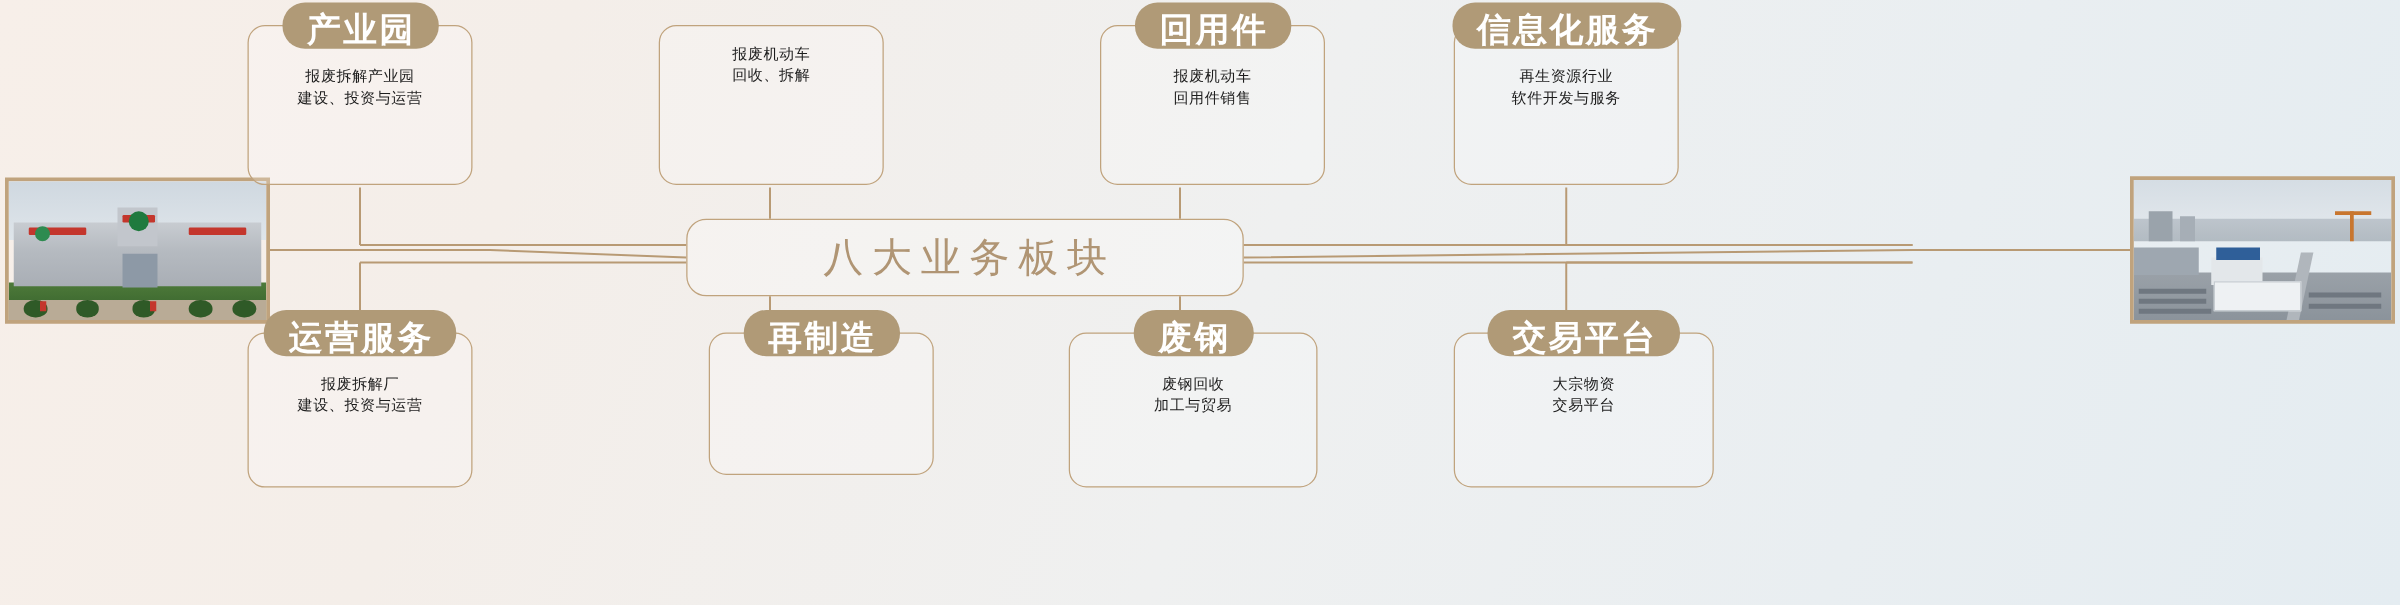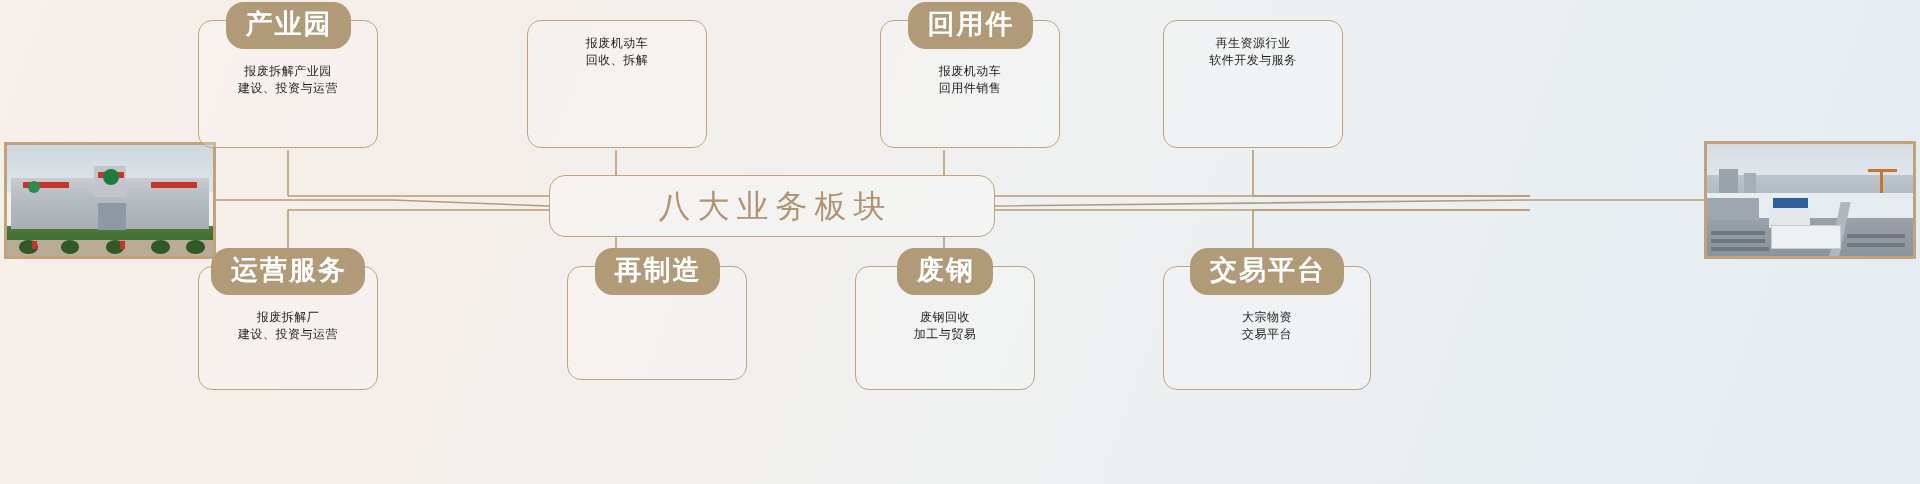--- a/index.html
+++ b/index.html
@@ -33,21 +33,21 @@
     align-items: center;
   }
   .pill {
     color: #ffffff;
     background: #b09a77;
     border-radius: 18px;
     font-size: 27px;
     font-weight: 700;
     letter-spacing: 2px;
     line-height: 1;
-    padding: 9px 18px 11px 20px;
+    padding: 9px 18px 1px 20px;
     white-space: nowrap;
     text-align: center;
   }
   .desc {
     margin-top: 14px;
     font-size: 12px;
     color: #1d1d1d;
     line-height: 1.42;
     text-align: center;
     white-space: pre-line;
@@ -227,35 +227,36 @@
 回收、拆解</div>
   </div>
 
   <div class="card top" id="c-t2" style="left:880px; top:20px; width:180px; height:128px;">
     <div class="pill">回用件</div>
     <div class="desc">报废机动车
 回用件销售</div>
   </div>
 
   <div class="card top" id="c-t3" style="left:1163px; top:20px; width:180px; height:128px;">
+    <div class="pill">信息化服务</div>
     <div class="desc">再生资源行业
 软件开发与服务</div>
   </div>
 
   <div class="card bot" id="c-b0" style="left:198px; top:266px; width:180px; height:124px;">
     <div class="pill">运营服务</div>
     <div class="desc">报废拆解厂
 建设、投资与运营</div>
   </div>
 
   <div class="card bot" id="c-b1" style="left:527px; top:266px; width:180px; height:114px;margin-left:40px;">
     <div class="pill">再制造</div>
   </div>
 
-  <div class="card bot" id="c-b2" style="left:855px; top:266px; width:180px; height:124px;">
+  <div class="card bot" id="c-b2" style="left:855px; top:266px; width:199px; height:124px;">
     <div class="pill">废钢</div>
     <div class="desc">废钢回收
 加工与贸易</div>
   </div>
 
   <div class="card bot" id="c-b3" style="left:1163px; top:266px; width:208px; height:124px;">
     <div class="pill">交易平台</div>
     <div class="desc">大宗物资
 交易平台</div>
   </div>

